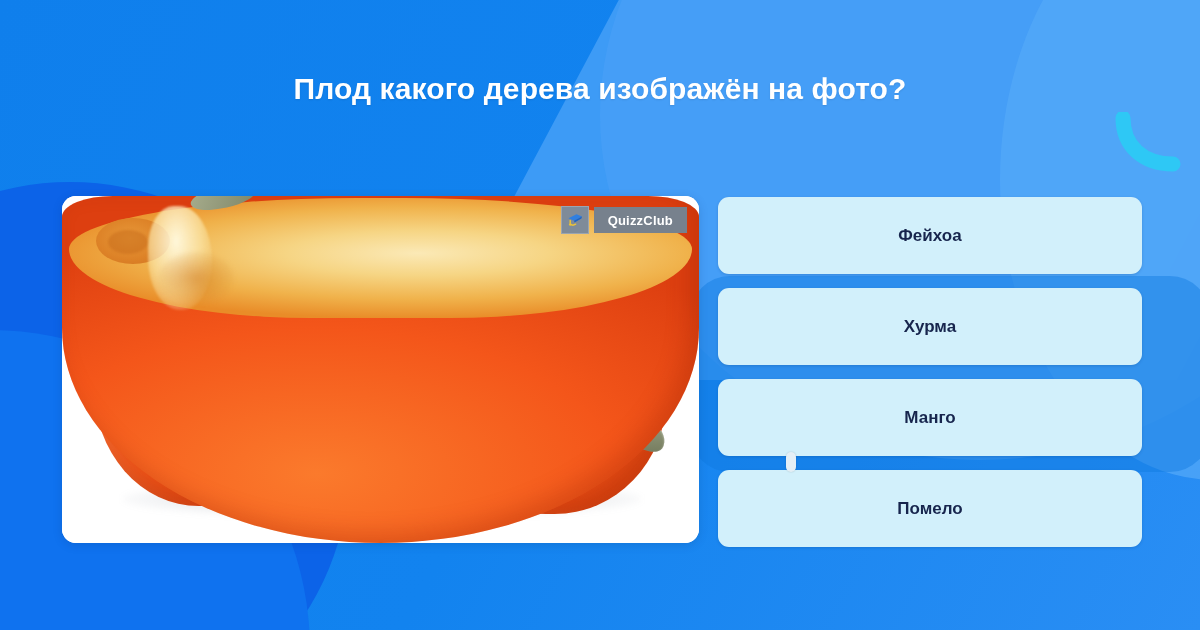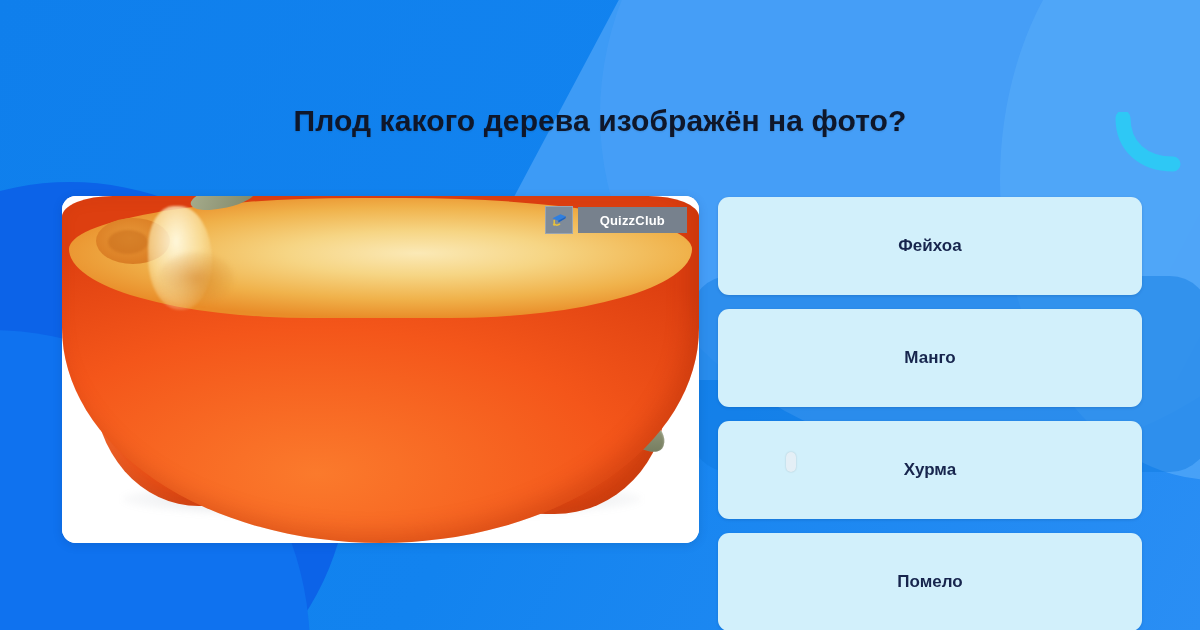--- a/index.html
+++ b/index.html
@@ -110,27 +110,26 @@
     height: 62px;
   }
 
   
   .headline {
     position: absolute;
     left: 0;
     right: 0;
     top: 72px;
     text-align: center;
-    color: #0f172a;
+    color: #ffffff;
     font-size: 30px;
     font-weight: bold;
     letter-spacing: .1px;
     text-shadow: 0 1px 2px rgba(0,0,0,.10);
     white-space: nowrap;
-    margin-top: 32px;
   }
 
   
   .photo-card {
     position: absolute;
     left: 62px;
     top: 196px;
     width: 637px;
     height: 347px;
     background: #ffffff;
@@ -282,39 +281,39 @@
     width: 26px;
     height: 26px;
     background: #7f8b99;
     border: 1px solid #9aa5b1;
     display: flex;
     align-items: center;
     justify-content: center;
   }
   .wm-label {
     height: 26px;
-    padding: 0 22px;
+    padding: 0 14px;
     background: #77818d;
     color: #ffffff;
     font-size: 13px;
     font-weight: bold;
     letter-spacing: .2px;
     display: flex;
     align-items: center;
   }
 
   
   .answers {
     position: absolute;
     left: 718px;
     top: 197px;
     width: 424px;
   }
   .answer {
-    height: 98px;
+    height: 77px;
     margin-bottom: 14px;
     background: #d2f0fb;
     border-radius: 11px;
     display: flex;
     align-items: center;
     justify-content: center;
     color: #17254d;
     font-size: 17px;
     font-weight: bold;
     box-shadow: 0 1px 3px rgba(4, 52, 110, .20);
@@ -415,24 +414,24 @@
       </div>
       <div class="wm-label">QuizzClub</div>
     </div>
   </div>
 
   <div class="answers">
     <div class="answer">
       <span>Фейхоа</span>
     </div>
     <div class="answer">
+      <span>Хурма</span>
+    </div>
+    <div class="answer">
       <span>Манго</span>
-    </div>
-    <div class="answer">
-      <span>Хурма</span>
     </div>
     <div class="answer">
       <span>Помело</span>
     </div>
   </div>
 
   <div class="drag-handle"></div>
 
 </div>
 

